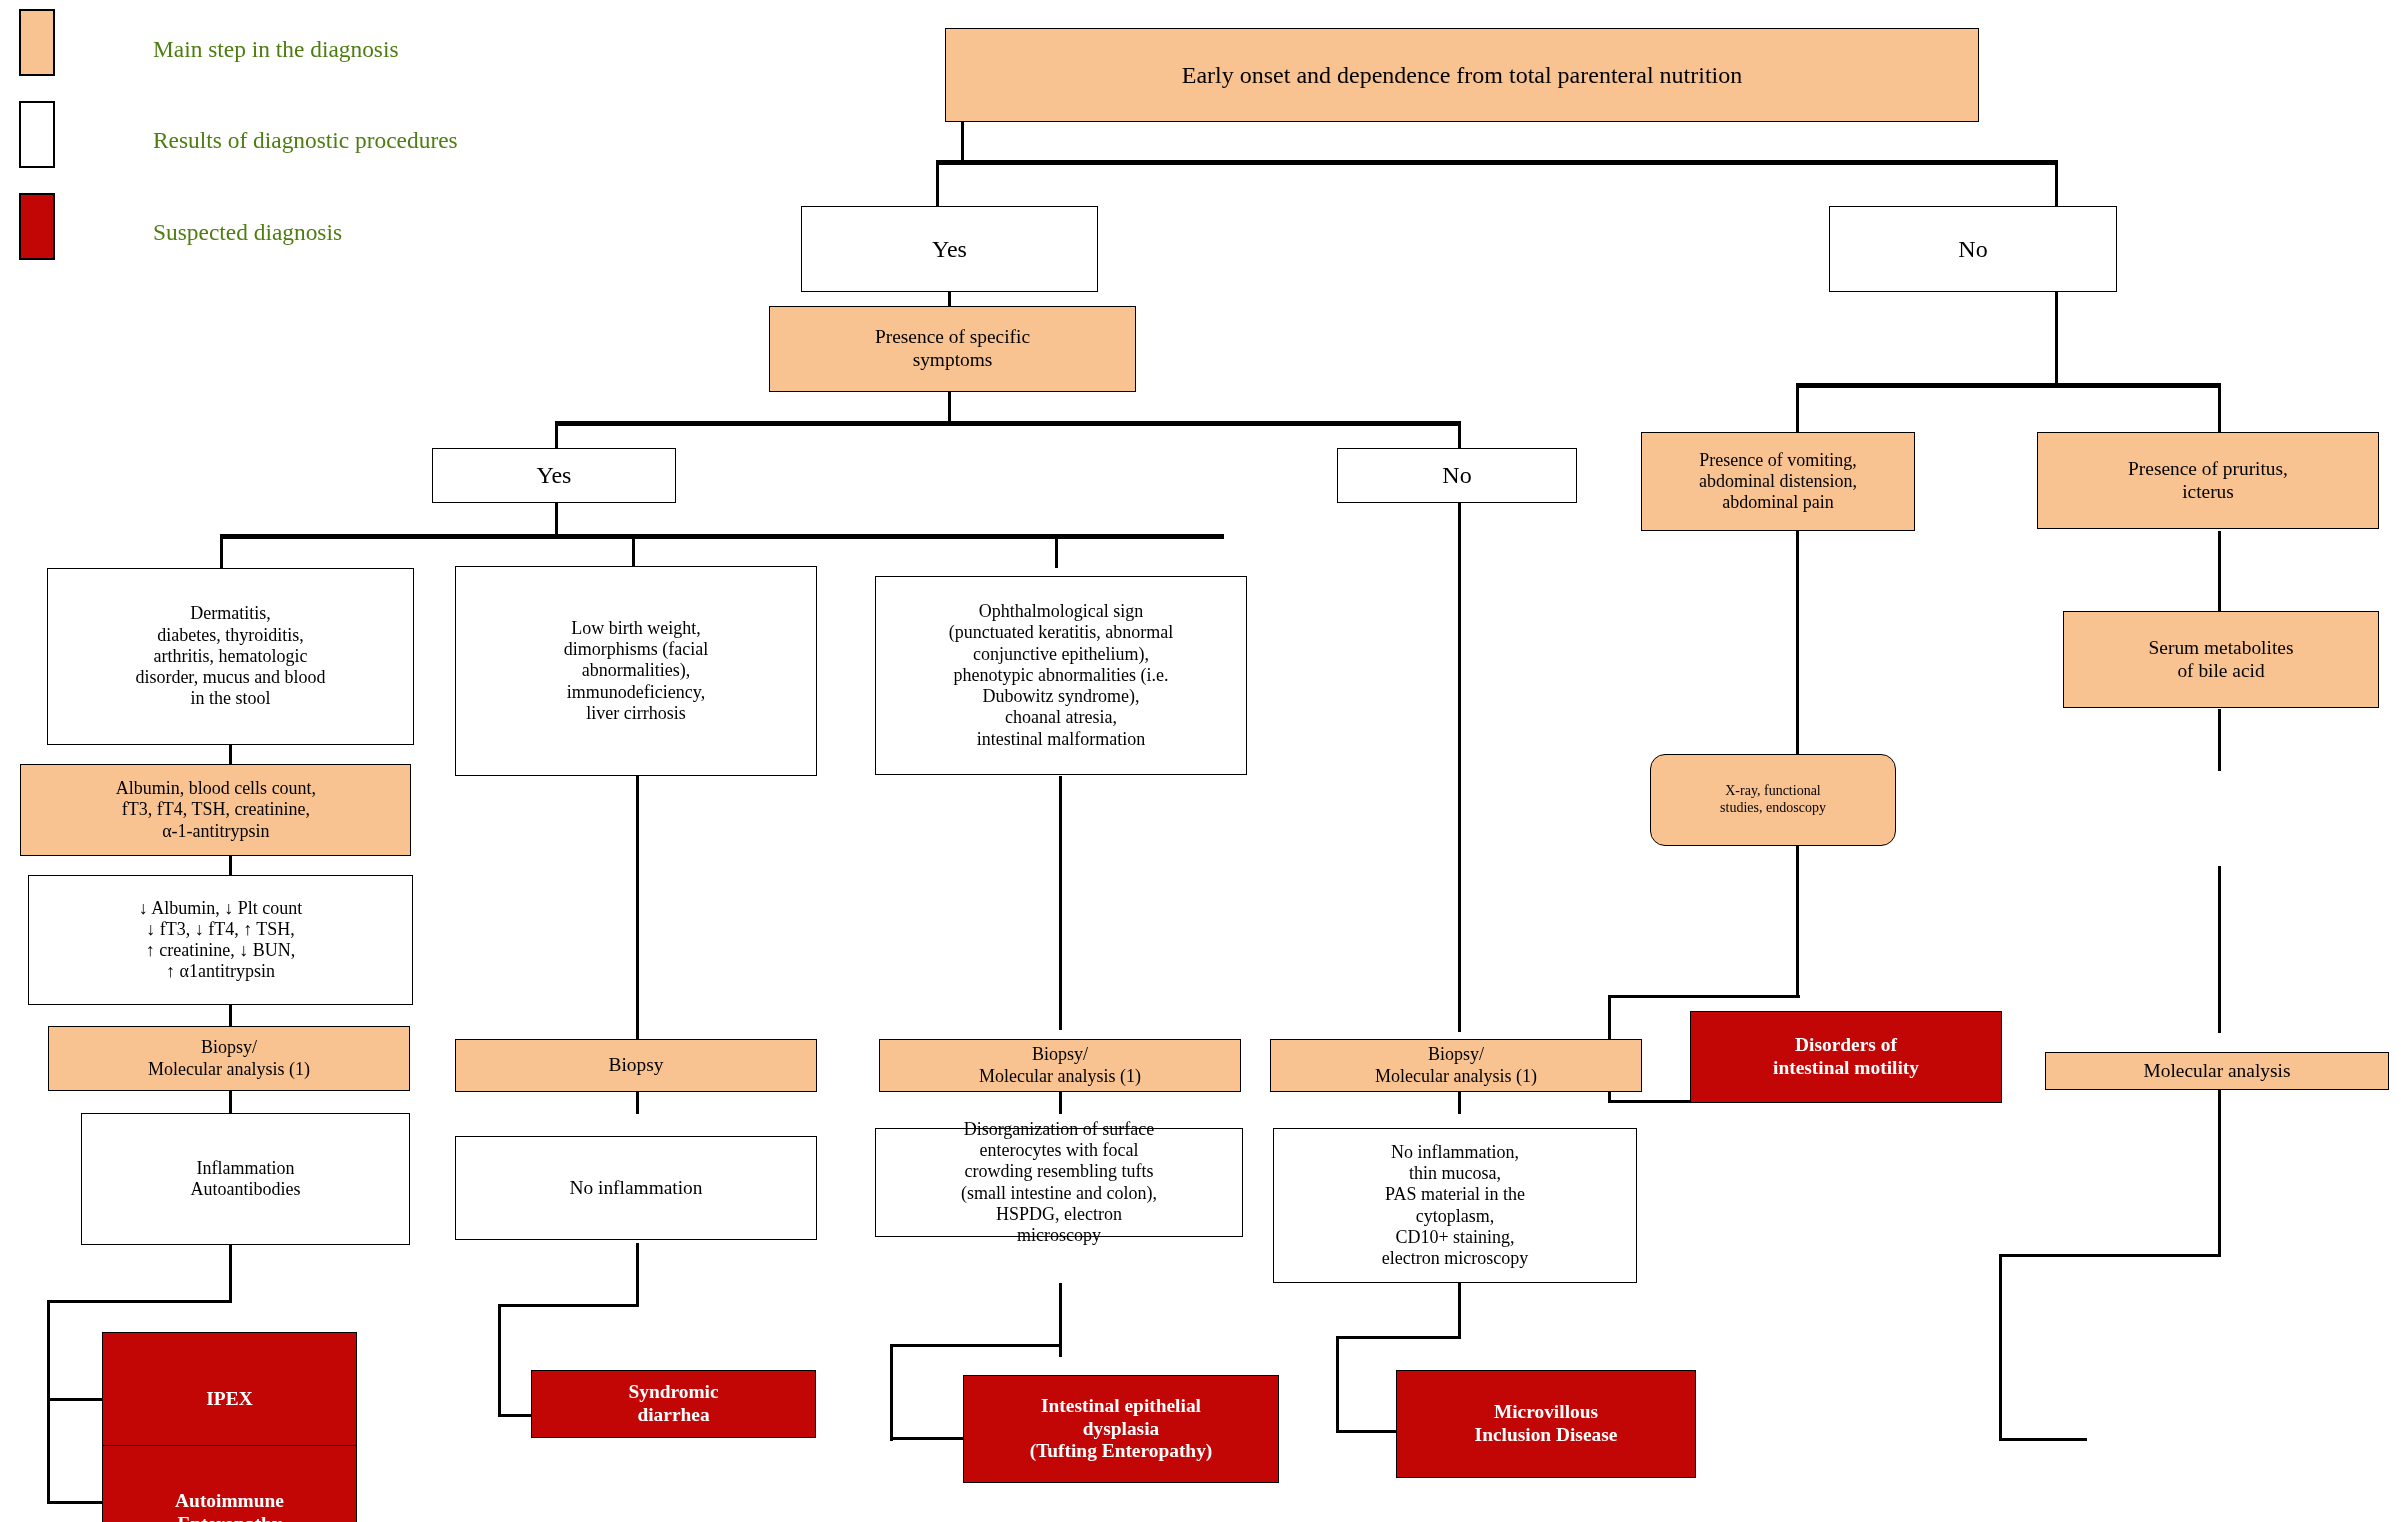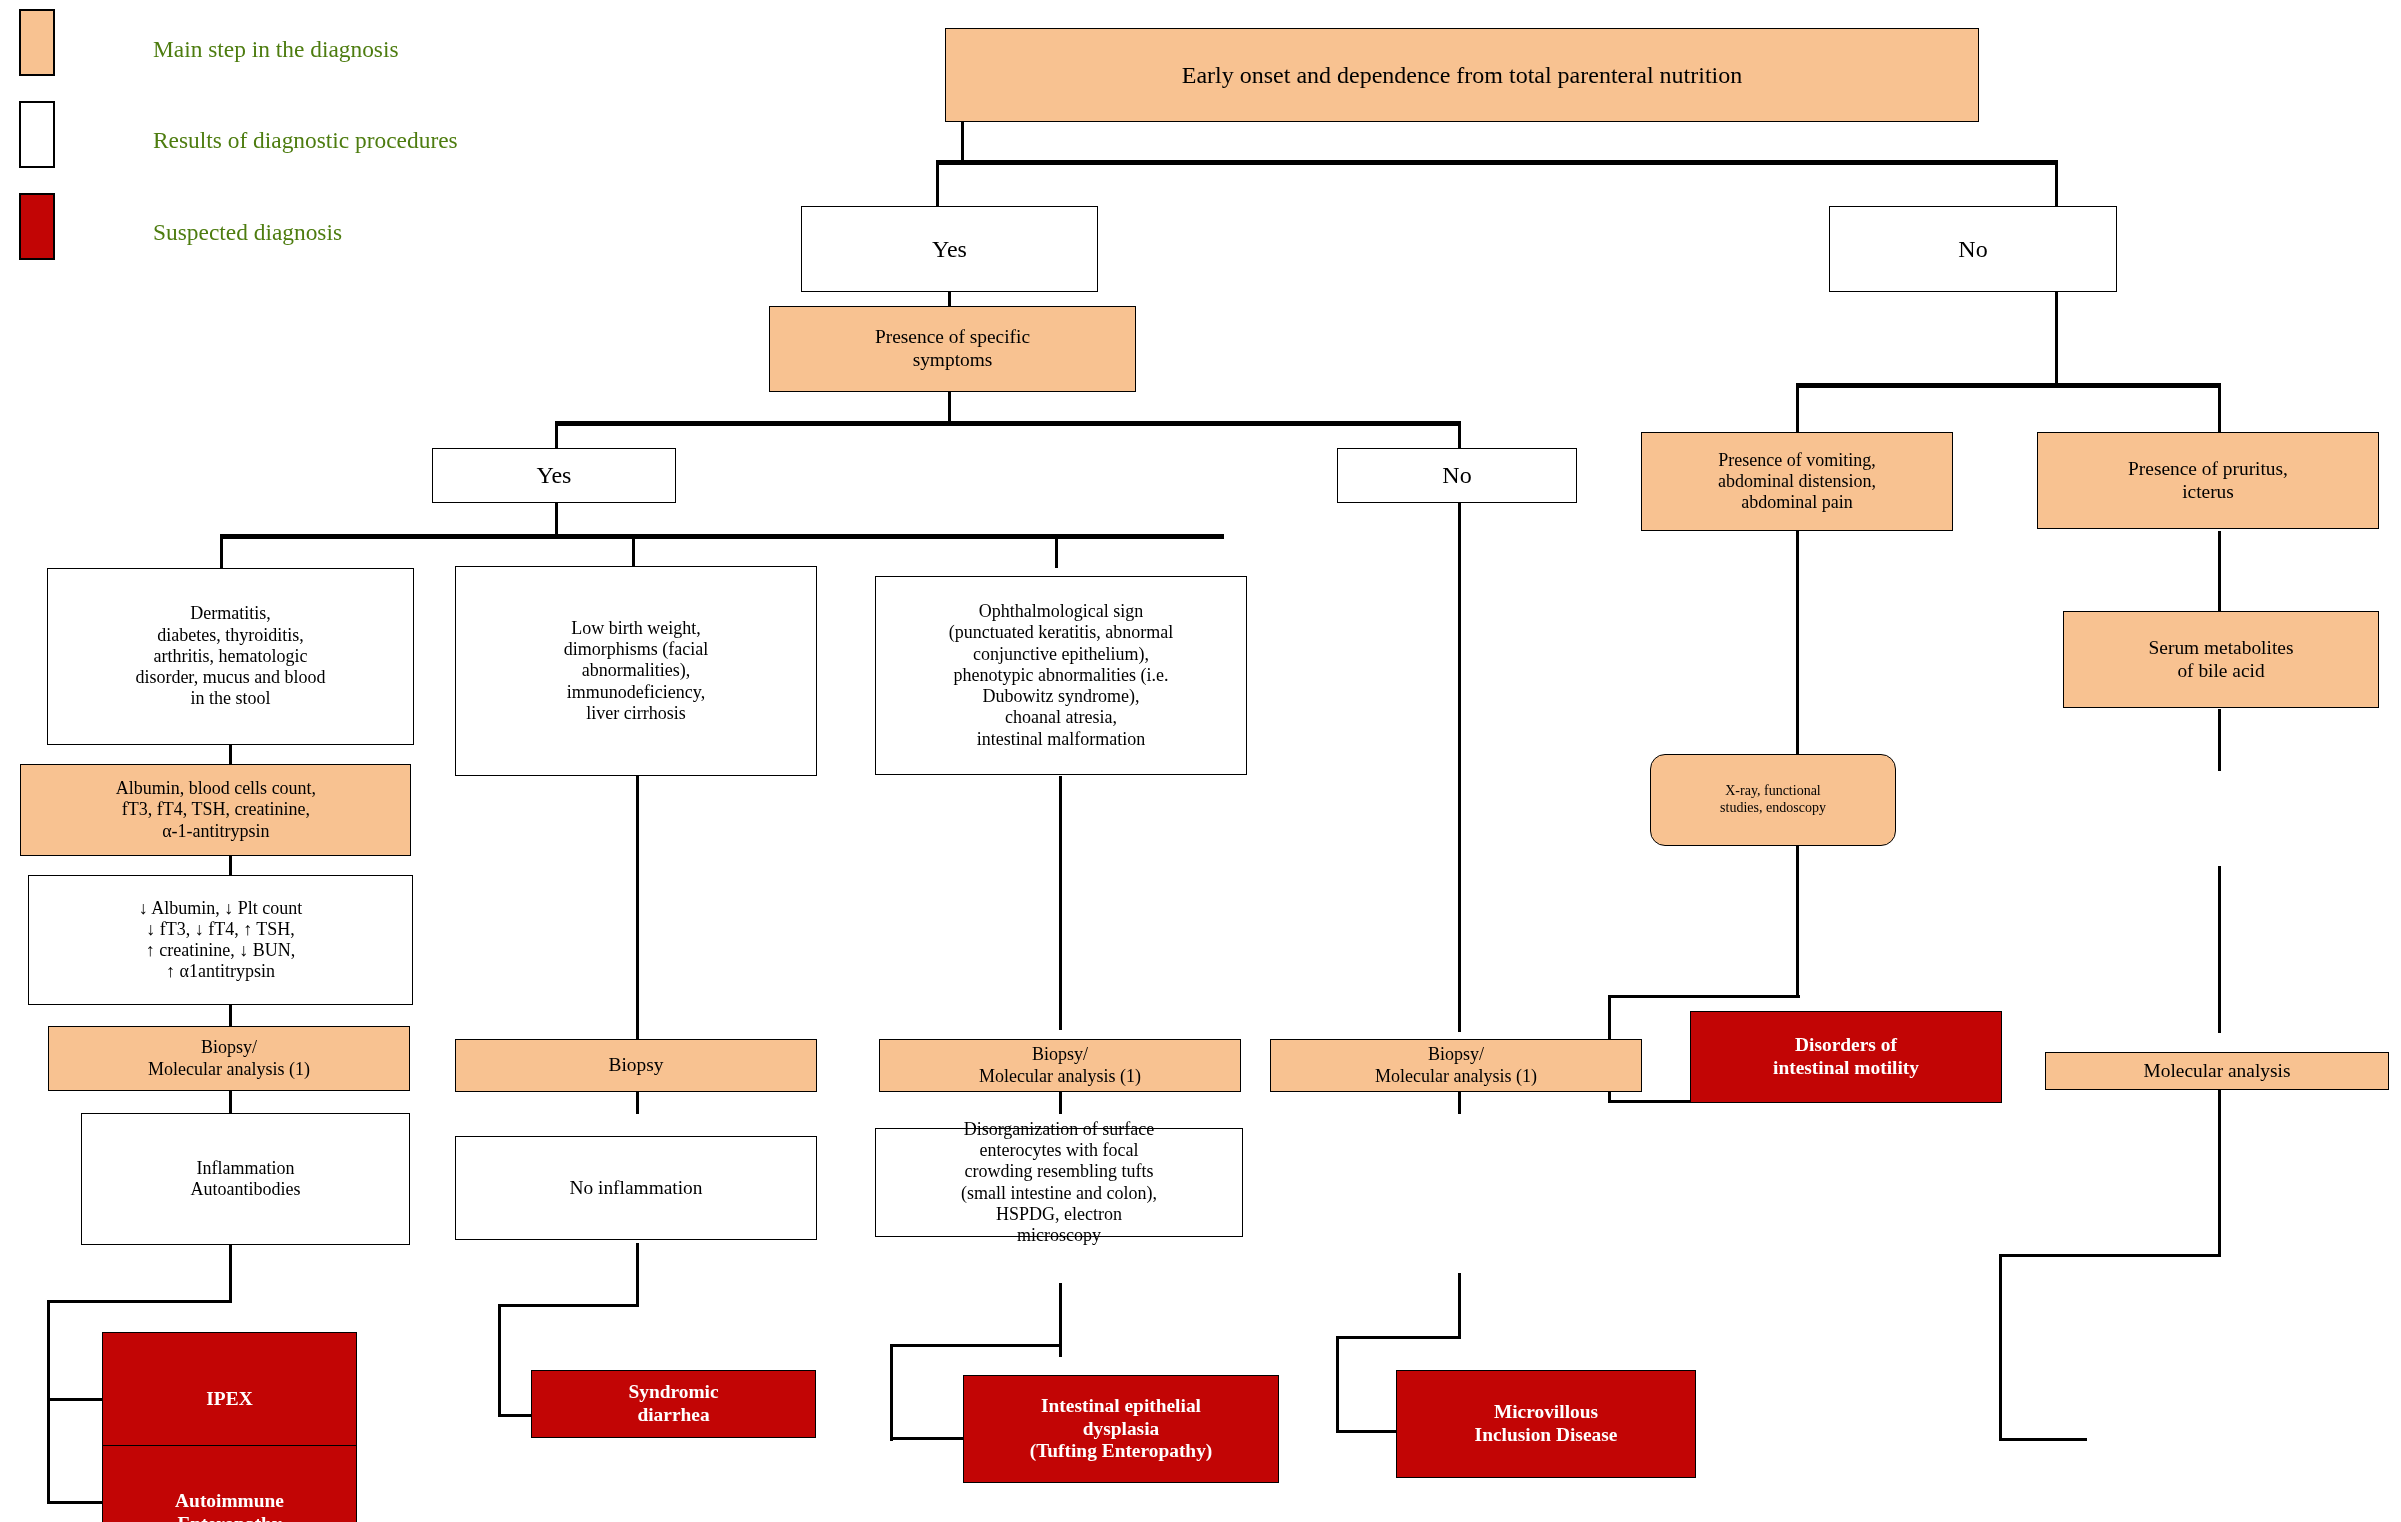--- a/index.html
+++ b/index.html
@@ -189,24 +189,30 @@
 crowding resembling tufts
 (small intestine and colon),
 HSPDG, electron
 microscopy</div>
   <div class="node diag" style="left:963px; top:1375px; width:316px; height:108px; font-size:19.4px;">Intestinal epithelial
 dysplasia
 (Tufting Enteropathy)</div>
 
   <div class="node step" style="left:1270px; top:1039px; width:372px; height:53px; font-size:18px;">Biopsy/
 Molecular analysis (1)</div>
+  <div class="node result" style="left:1273px; top:1128px; width:364px; height:155px; font-size:18px;">No inflammation,
+thin mucosa,
+PAS material in the
+cytoplasm,
+CD10+ staining,
+electron microscopy</div>
   <div class="node diag" style="left:1396px; top:1370px; width:300px; height:108px; font-size:19.4px;">Microvillous
 Inclusion Disease</div>
 
-  <div class="node step" style="left:1641px; top:432px; width:312px; height:99px; font-size:18px;">Presence of vomiting,
+  <div class="node step" style="left:1641px; top:432px; width:274px; height:99px; font-size:18px;">Presence of vomiting,
 abdominal distension,
 abdominal pain</div>
   <div class="node step" style="left:1650px; top:754px; width:246px; height:92px; font-size:14px;border-radius:15px;">X-ray, functional
 studies, endoscopy</div>
   <div class="node diag" style="left:1690px; top:1011px; width:312px; height:92px; font-size:19.4px;">Disorders of
 intestinal motility</div>
 
   <div class="node step" style="left:2037px; top:432px; width:342px; height:97px; font-size:19.4px;">Presence of pruritus,
 icterus</div>
   <div class="node step" style="left:2063px; top:611px; width:316px; height:97px; font-size:19.4px;">Serum metabolites

